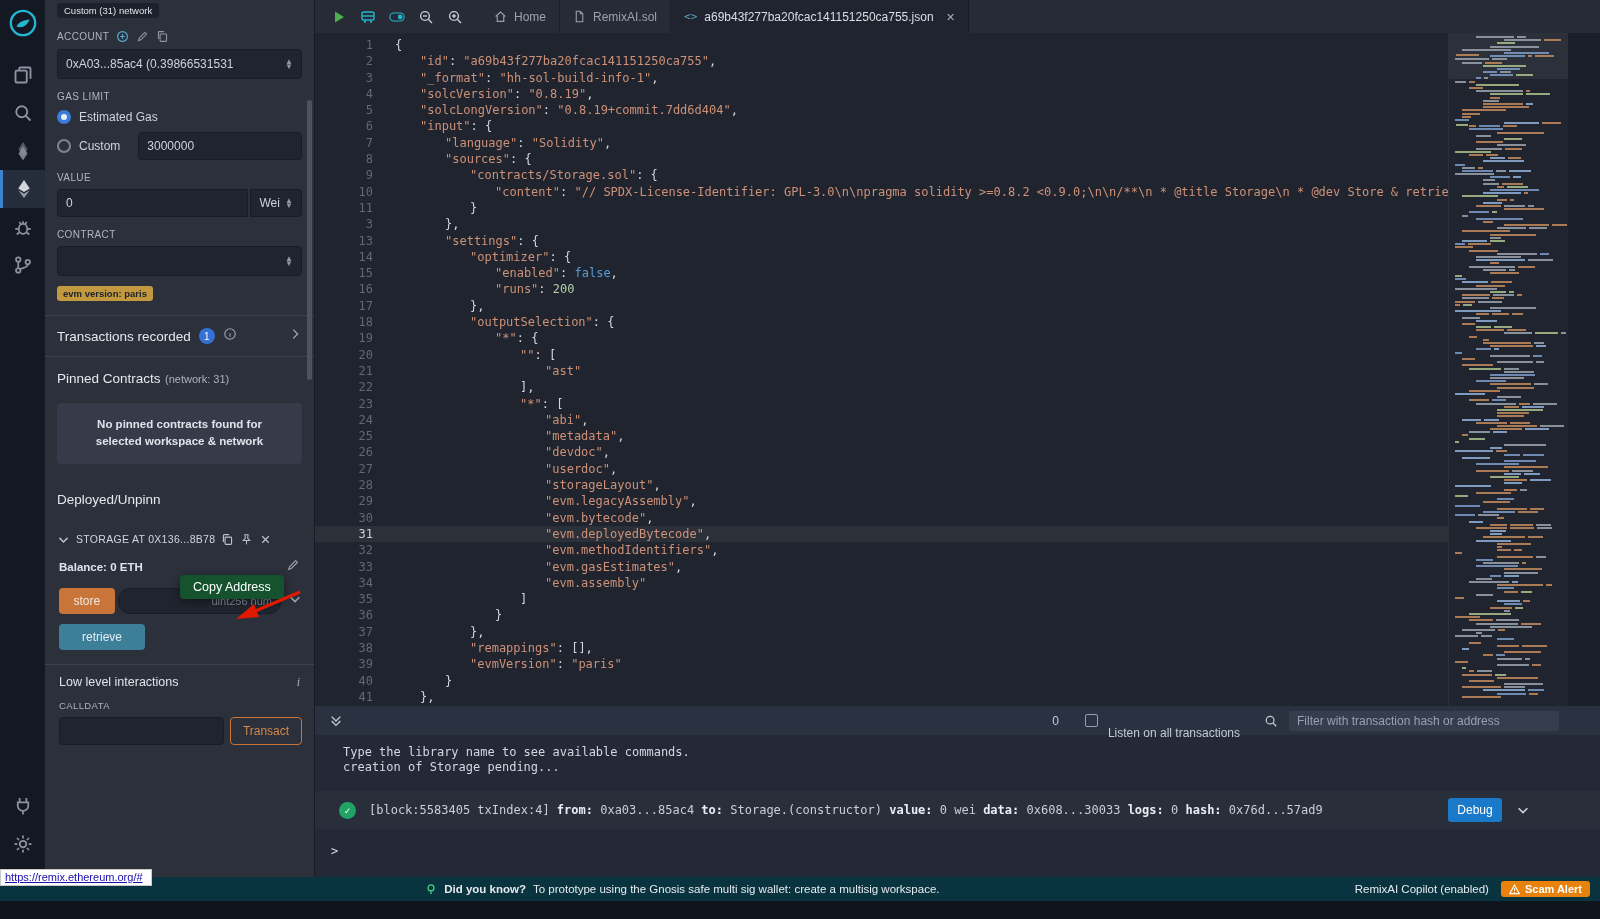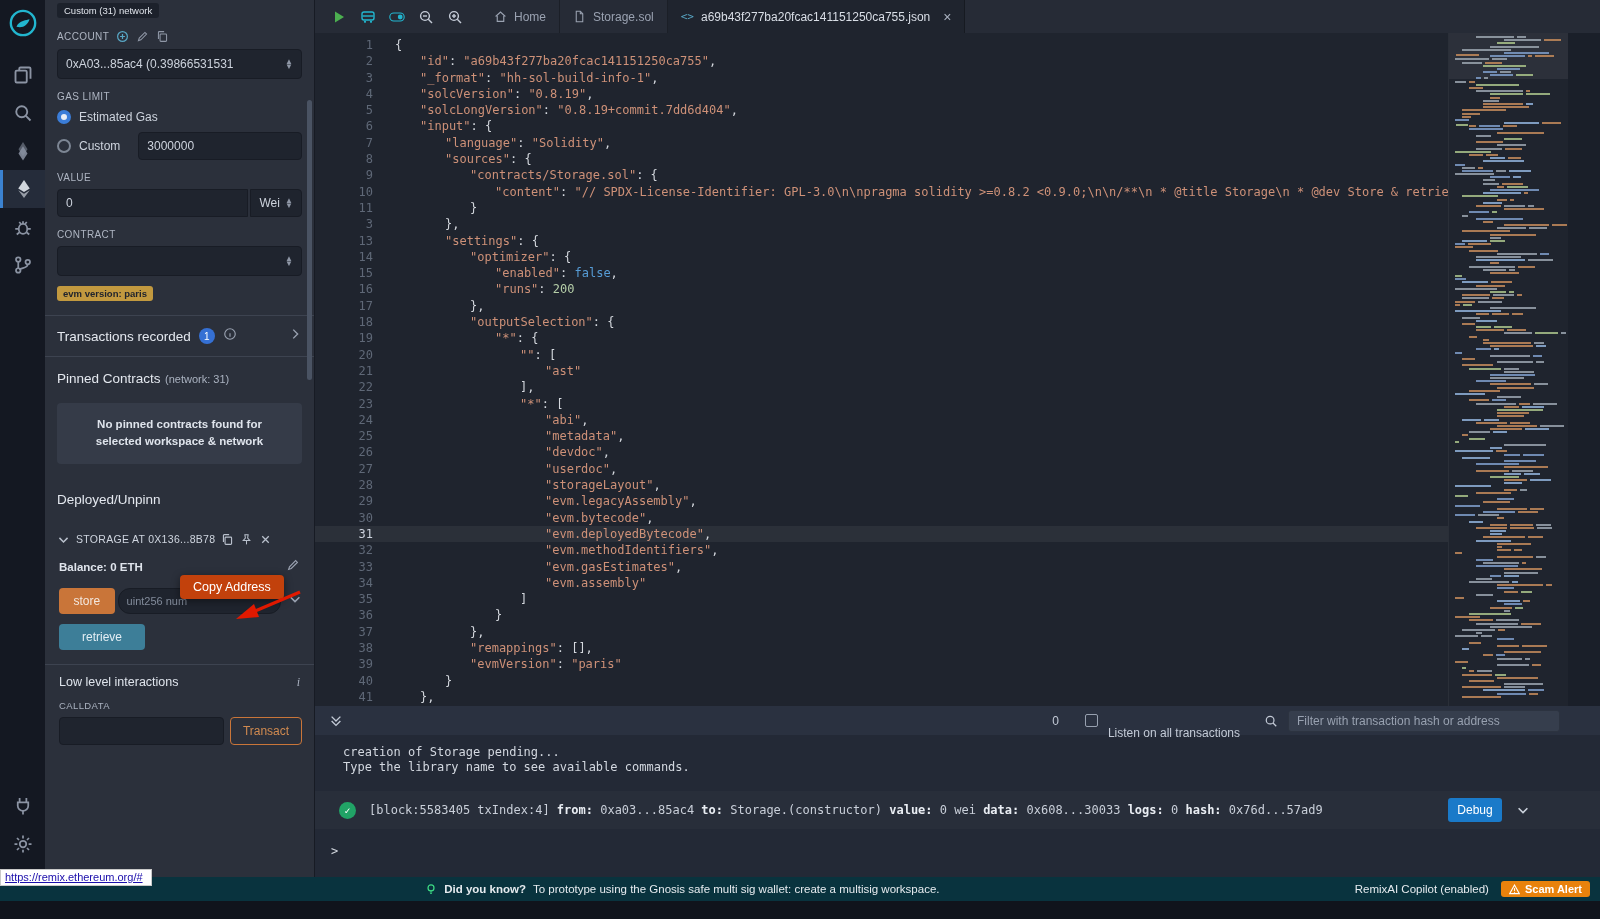--- a/index.html
+++ b/index.html
@@ -54,21 +54,21 @@
   .pinned-net { font-size:11px; color:#aab2c0; }
   .empty-card { margin-top:16px; background:#353b48; border-radius:4px; padding:13px 18px; text-align:center; font-size:11.5px; font-weight:bold; color:#dfe4ec; line-height:1.5; }
   .deployed-title { font-size:13.5px; color:#e4e8ef; margin:14px 12px 0 12px; }
   .instance-row { display:flex; align-items:center; gap:6px; margin:26px 12px 0 12px; color:#b9c0cc; }
   .instance-name { font-size:10.5px; color:#cfd5df; letter-spacing:.3px; }
   .instance-row svg { width:13px; height:13px; cursor:pointer; }
   .balance-row { display:flex; align-items:center; margin:12px 14px 0 14px; }
   .balance-text { font-size:11.5px; font-weight:bold; color:#dfe4ec; flex:1; }
   .store-row { display:flex; align-items:center; margin:12px 12px 0 14px; gap:3px; }
   .btn-store { background:#c97539; border:none; color:#f3e8df; font-size:12px; border-radius:4px; width:86px; height:26px; cursor:pointer; }
-  .arg-input { width:122px; height:26px; font-size:11px; border-radius:12px; }
+  .arg-input { width:122px; height:26px; font-size:11px; border-radius:12px;text-align:right; }
   .btn-retrieve { display:block; background:#3d7e98; border:none; color:#e3eef4; font-size:12px; border-radius:4px; width:86px; height:26px; margin:10px 0 0 14px; cursor:pointer; }
   .lowlevel-row { display:flex; align-items:center; padding:10px 14px 0 14px; }
   .lowlevel-title { font-size:12.5px; color:#dfe4ec; flex:1; }
   .ital-i { font-style:italic; font-family:"Liberation Serif", serif; color:#aab2c0; font-size:12px; }
   .calldata-label { font-size:9.5px; color:#aab2c0; margin:10px 0 0 14px; letter-spacing:.4px; }
   .calldata-row { display:flex; margin:6px 12px 0 14px; gap:6px; }
   .calldata-input { flex:1; height:28px; }
   .btn-transact { background:transparent; border:1px solid #c97539; color:#d08a50; font-size:12px; border-radius:4px; width:72px; height:28px; cursor:pointer; }
   .panel-scrollbar { position:absolute; right:2px; top:100px; width:5px; height:280px; background:#4a5363; border-radius:3px; }
 
@@ -120,21 +120,21 @@
   
   .statusbar { position:absolute; left:0; top:877px; width:1600px; height:24px; background:#09333e; display:flex; align-items:center; color:#e6ebef; font-size:11.5px; padding:0 10px; }
   .status-center { margin:0 auto; display:flex; align-items:center; gap:7px; }
   .status-center b { font-weight:bold; }
   .status-right { display:flex; align-items:center; gap:12px; }
   .scam-badge { background:#e8820c; border-radius:3px; padding:2px 8px; display:flex; align-items:center; gap:5px; color:#fff; font-size:11px; font-weight:bold; cursor:pointer; }
   .bottom-strip { position:absolute; left:0; top:901px; width:1600px; height:18px; background:#10141c; }
   .url-overlay { position:absolute; left:0; top:869px; background:#ffffff; border:1px solid #c9c9c9; padding:1px 8px 2px 4px; font-size:11px; color:#1a0dab; text-decoration:underline; z-index:60; }
 
   
-  .tooltip { position:absolute; left:180px; top:575px; background:#c2410c; color:#fff; font-size:12.5px; padding:5px 13px; border-radius:4px; z-index:40; box-shadow:0 2px 8px rgba(0,0,0,.45); }
+  .tooltip { position:absolute; left:180px; top:575px; background:#14532d; color:#fff; font-size:12.5px; padding:5px 13px; border-radius:4px; z-index:40; box-shadow:0 2px 8px rgba(0,0,0,.45); }
   .red-arrow { position:absolute; left:222px; top:586px; z-index:45; }
 </style>
 </head>
 <body>
 
 <div class="app">
 
   <div class="rail">
     <svg class="logo" viewBox="0 0 32 32">
       <circle cx="16" cy="16" r="13" fill="none" stroke="#22b6cf" stroke-width="2.5"></circle>
@@ -369,21 +369,21 @@
             <path d="M2 8l6-5.5L14 8"></path>
             <path d="M4 7v7h8V7"></path>
           </svg>
         <span>Home</span>
       </div>
       <div class="tab">
         <svg viewBox="0 0 16 16" fill="none" stroke="currentColor" stroke-width="1.3">
             <path d="M4 1.5h5l3 3v10H4z"></path>
             <path d="M9 1.5v3h3"></path>
           </svg>
-        <span>Storage.sol</span>
+        <span>RemixAI.sol</span>
       </div>
       <div class="tab active">
         <span class="code-glyph">&lt;&gt;</span>
         <span>a69b43f277ba20fcac141151250ca755.json</span>
         <span class="close-x">×</span>
       </div>
     </div>
 
     <div class="editor">
       <div id="code-lines">
@@ -657,22 +657,22 @@
         <span class="chk"></span>
         <span class="listen-label">Listen on all transactions</span>
         <svg viewBox="0 0 16 16" fill="none" stroke="currentColor" stroke-width="1.4">
             <circle cx="7" cy="7" r="4.4"></circle>
             <line x1="10.3" y1="10.3" x2="14" y2="14"></line>
           </svg>
         <input class="filter-input" placeholder="Filter with transaction hash or address" style="">
       </div>
       <div class="term-body">
         <div id="term-lines">
+            <div class="tline">Type the library name to see available commands.</div>
             <div class="tline">creation of Storage pending...</div>
-            <div class="tline">Type the library name to see available commands.</div>
           </div>
         <div class="log-row">
           <span class="check-circle">✓</span>
           <span class="log-text" id="log-text"><span>[block:5583405 txIndex:4] </span><span class="lb">from:</span><span> 0xa03...85ac4 </span><span class="lb">to:</span><span> Storage.(constructor) </span><span class="lb">value:</span><span> 0 wei </span><span class="lb">data:</span><span> 0x608...30033 </span><span class="lb">logs:</span><span> 0 </span><span class="lb">hash:</span><span> 0x76d...57ad9</span></span>
           <button class="btn-debug">Debug</button>
           <svg class="log-chevron" width="14" height="14" viewBox="0 0 16 16" fill="none" stroke="currentColor" stroke-width="1.8">
               <path d="M3 6l5 5 5-5"></path>
             </svg>
         </div>
         <div class="prompt">&gt;</div>

